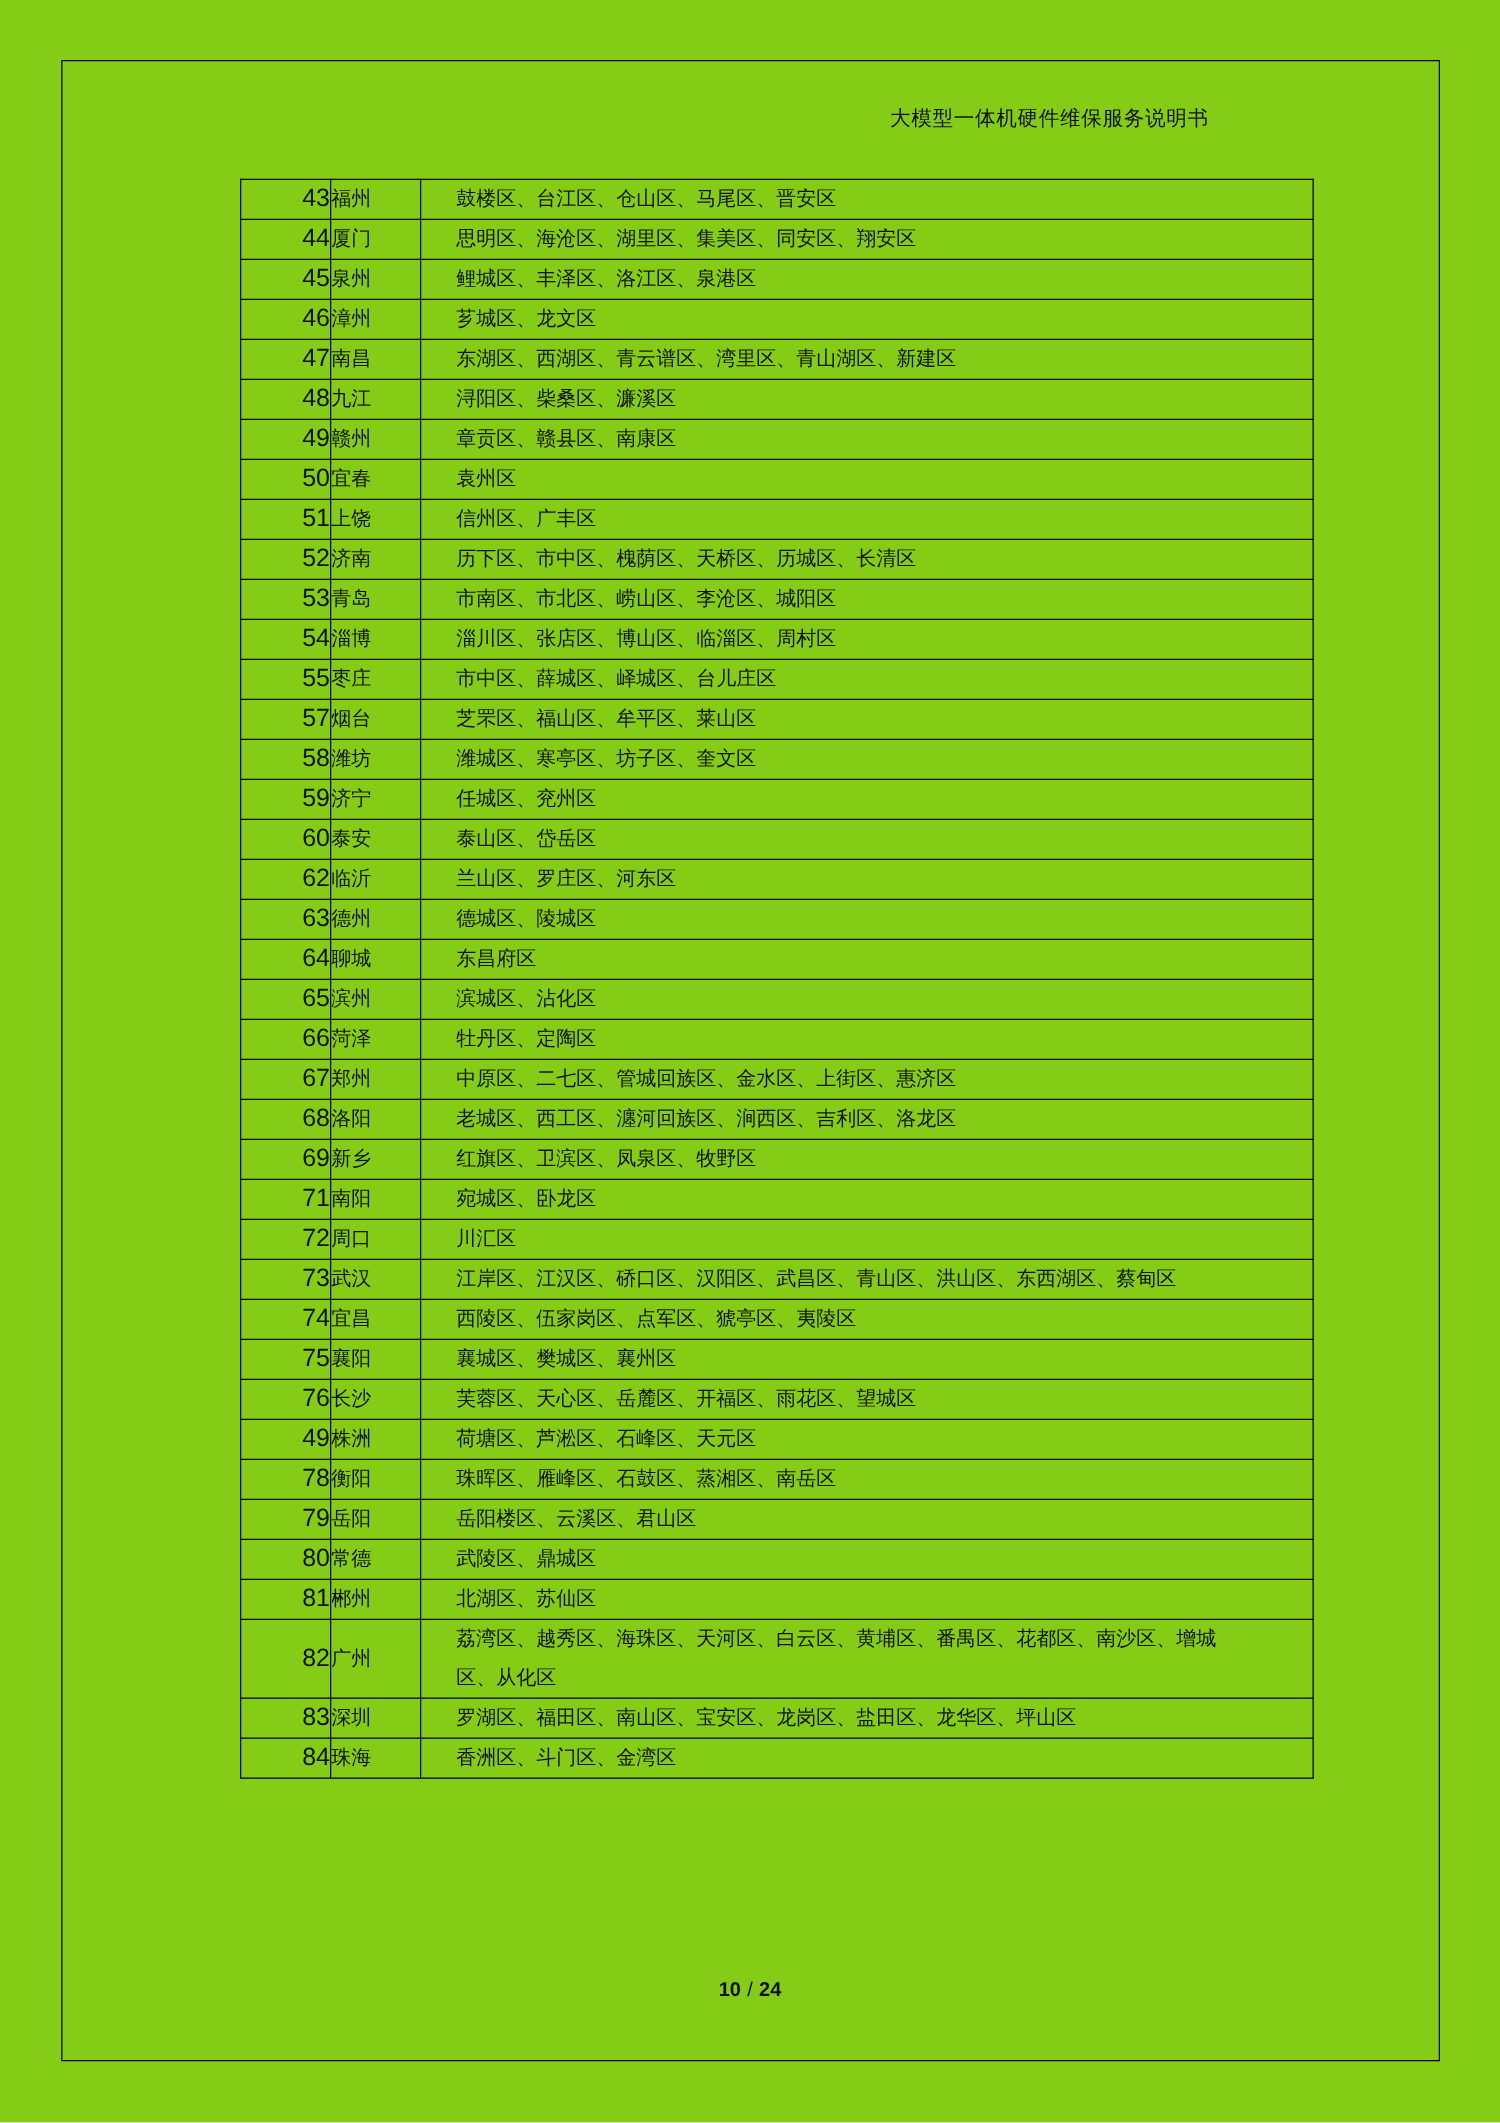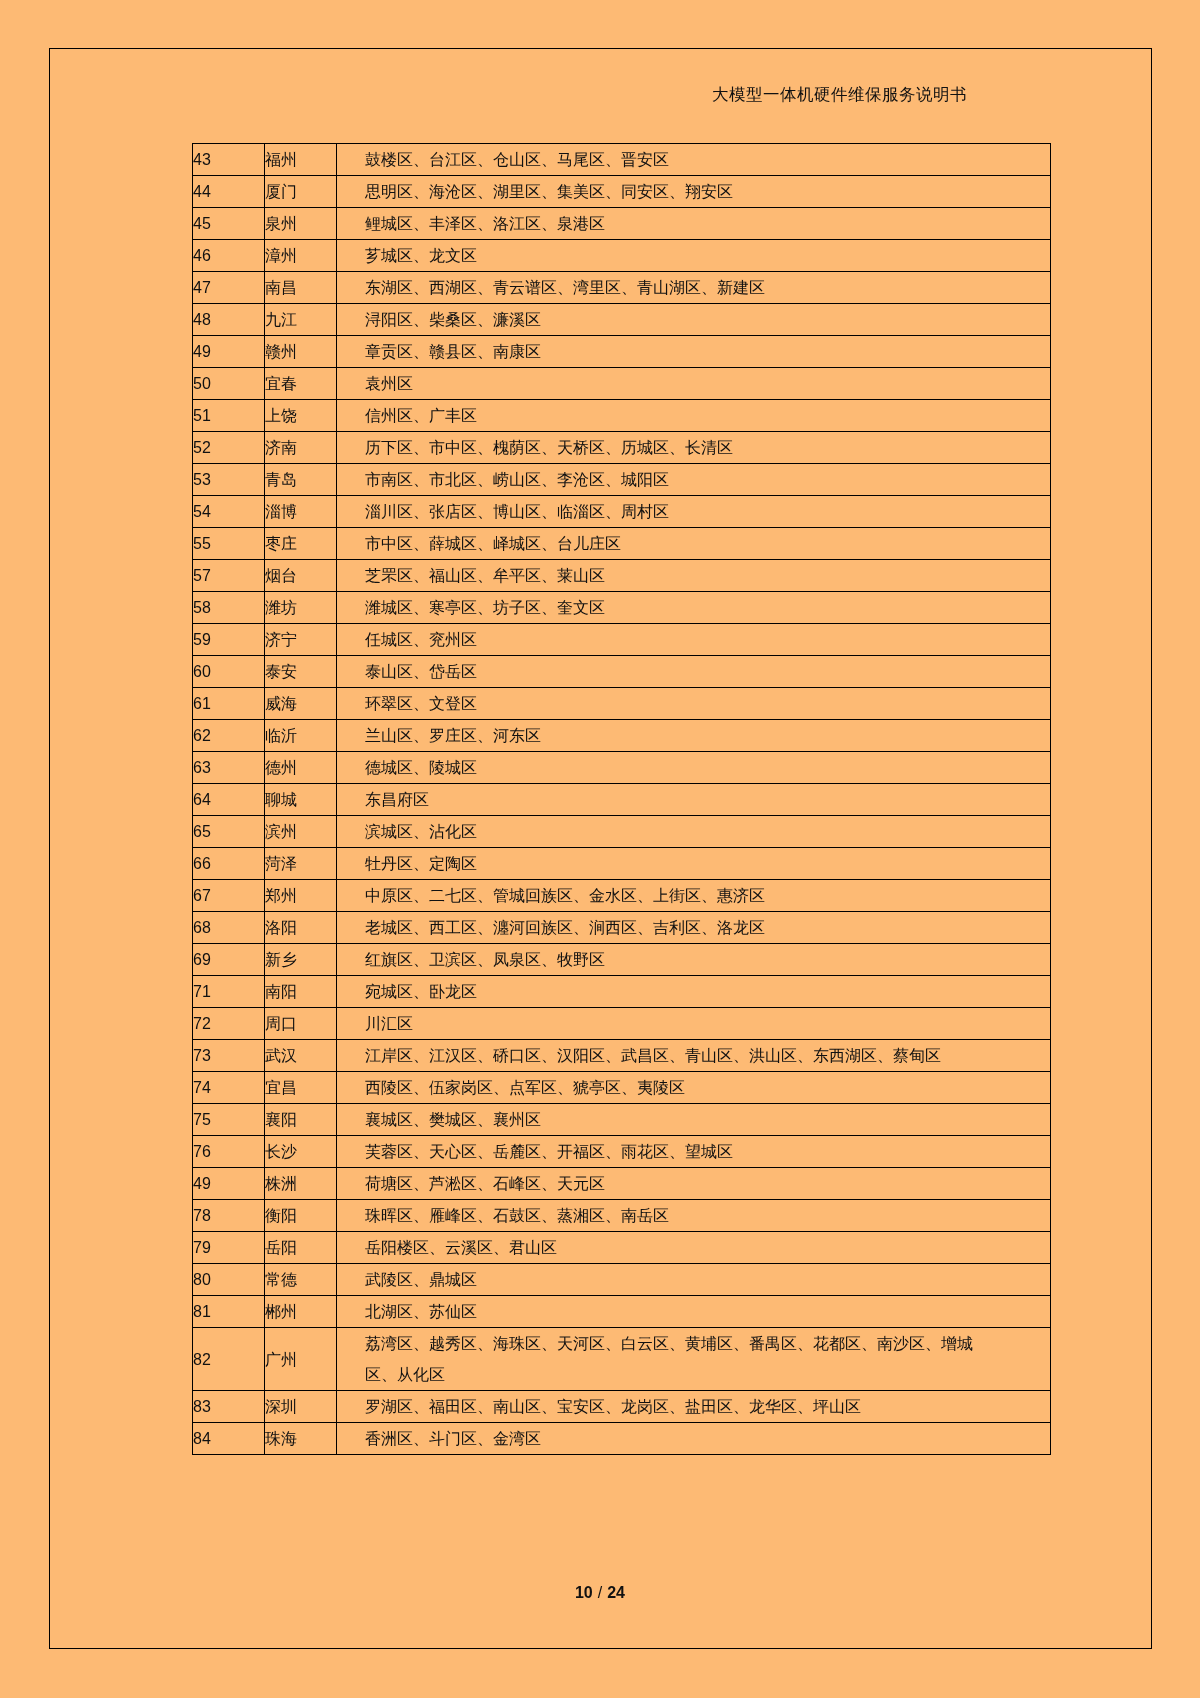--- a/index.html
+++ b/index.html
@@ -5,21 +5,21 @@
   * { margin: 0; padding: 0; box-sizing: border-box; }
   html, body {
     width: 1200px;
     background: #ffffff;
     font-family: "Liberation Sans", sans-serif;
   }
   .page {
     position: relative;
     width: 1200px;
     height: 1698px;
-    background: #fdba74;
+    background: #84cc16;
     overflow: hidden;
   }
   .border-frame {
     position: absolute;
     left: 49px;
     top: 48px;
     width: 1103px;
     height: 1601px;
     border: 1.5px solid #000000;
     pointer-events: none;
@@ -48,22 +48,22 @@
     color: #111111;
   }
   table.city-table td {
     border: 1.5px solid #000000;
     height: 31px;
     line-height: 31px;
     vertical-align: middle;
     overflow: hidden;
   }
   td.col-num {
-    text-align: left;
-    font-size: 16px;
+    text-align: right;
+    font-size: 20px;
   }
   td.col-city {
   }
   td.col-districts {
     text-align: left;
     padding: 0 70px 0 28px;
     line-break: strict;
   }
   .doc-footer {
     position: absolute;
@@ -175,25 +175,20 @@
     <td class="col-num">59</td>
     <td class="col-city">济宁</td>
     <td class="col-districts">任城区、兖州区</td>
   </tr>
         <tr>
     <td class="col-num">60</td>
     <td class="col-city">泰安</td>
     <td class="col-districts">泰山区、岱岳区</td>
   </tr>
         <tr>
-    <td class="col-num">61</td>
-    <td class="col-city">威海</td>
-    <td class="col-districts">环翠区、文登区</td>
-  </tr>
-        <tr>
     <td class="col-num">62</td>
     <td class="col-city">临沂</td>
     <td class="col-districts">兰山区、罗庄区、河东区</td>
   </tr>
         <tr>
     <td class="col-num">63</td>
     <td class="col-city">德州</td>
     <td class="col-districts">德城区、陵城区</td>
   </tr>
         <tr>

